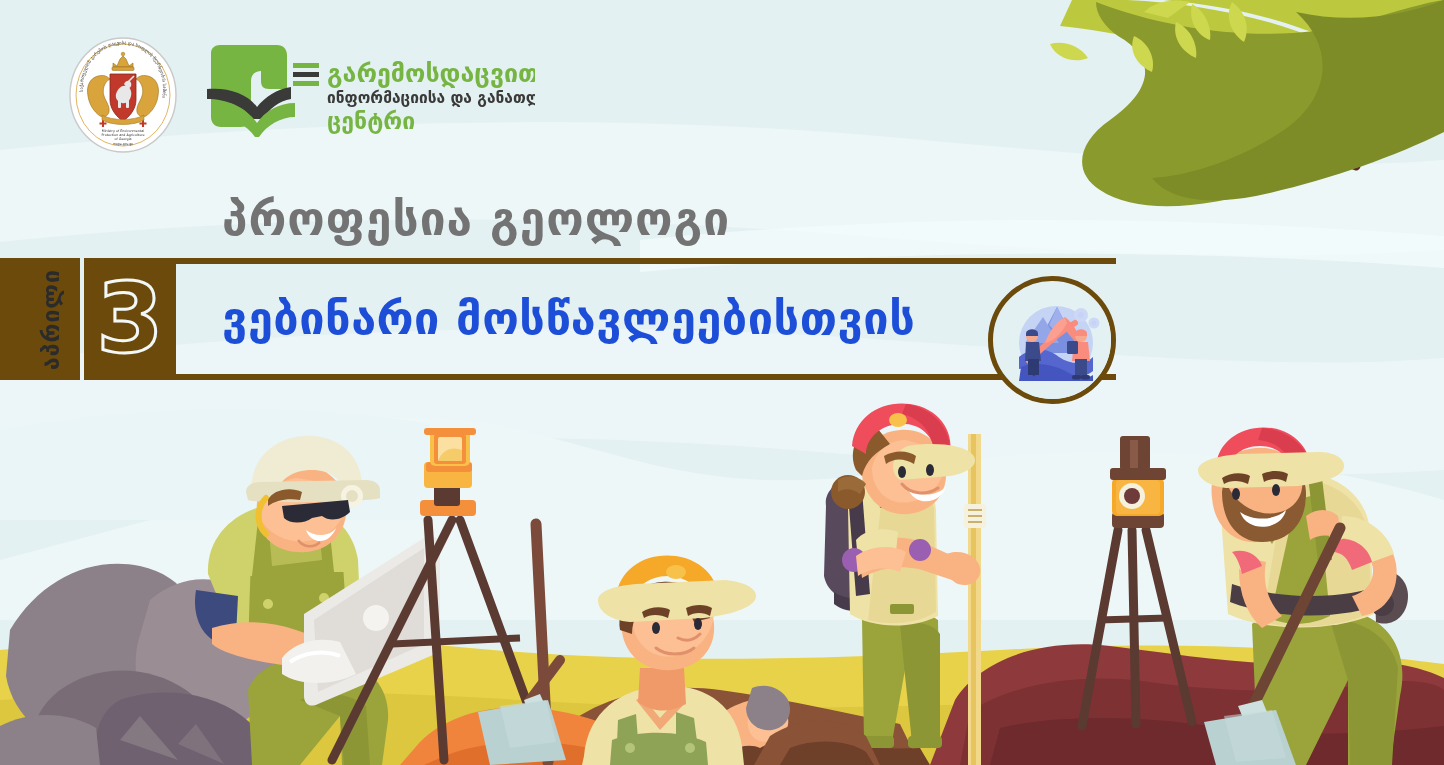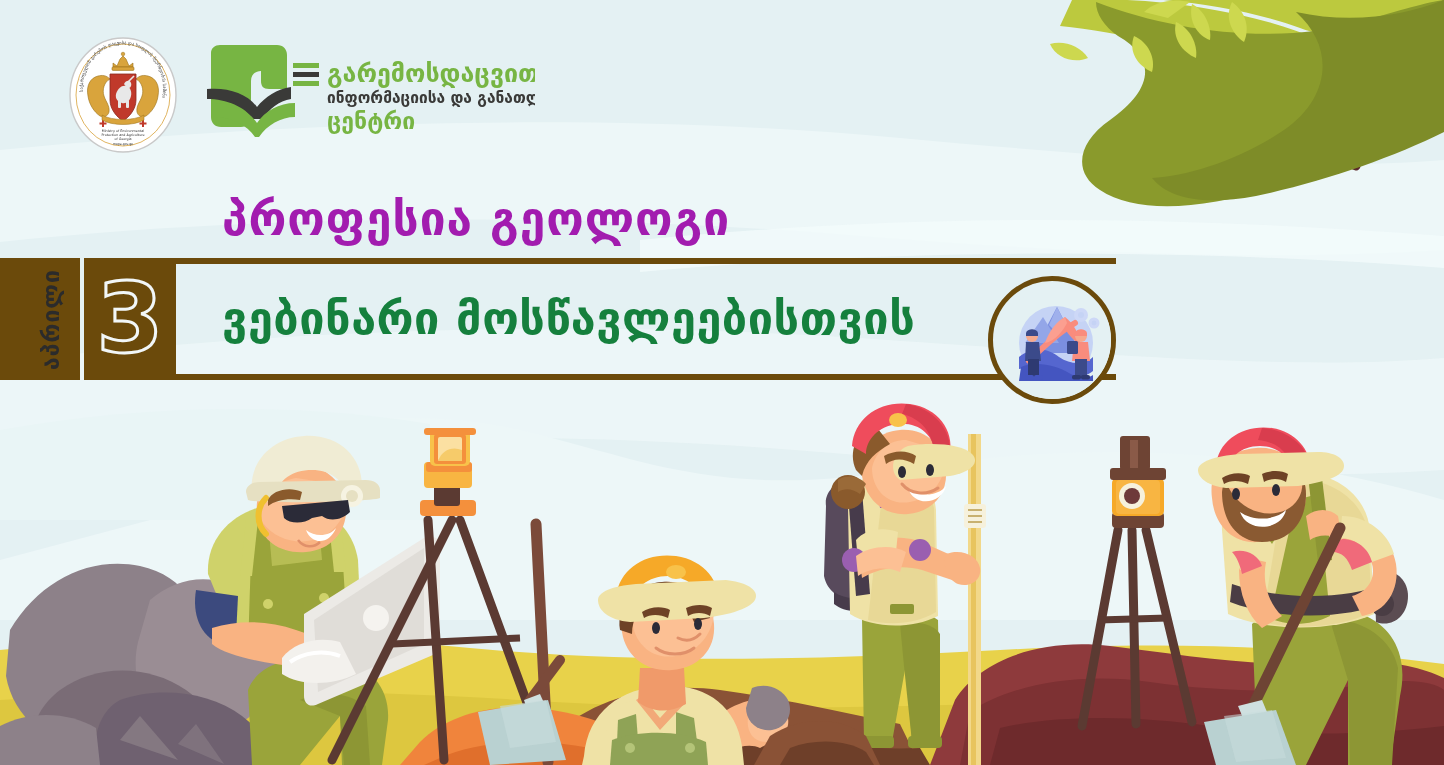--- a/index.html
+++ b/index.html
@@ -14,21 +14,21 @@
   svg.layer { display:block; }
 
   
   #seal { position:absolute; left:68px; top:36px; width:110px; height:118px; }
   #eiec-logo { position:absolute; left:205px; top:45px; width:330px; height:100px; }
 
   
   #main-title {
     position:absolute; left:222px; top:192px;
     font-size:46px; font-weight:bold; letter-spacing:1px;
-    color:#a21caf; white-space:nowrap;
+    color:#737373; white-space:nowrap;
     font-family:"DejaVu Sans","Liberation Sans",sans-serif;
   }
 
   
   #april-block { position:absolute; left:0px; top:258px; width:80px; height:122px; background:#6b4a0b; }
   #april-text {
     position:absolute; left:30px; top:258px; width:42px; height:122px;
     color:#2b2b2b; font-size:23px; font-weight:bold; letter-spacing:1px;
     writing-mode:vertical-rl; transform:rotate(180deg);
     display:flex; align-items:center; justify-content:center;
@@ -44,21 +44,21 @@
     font-family:"DejaVu Sans","Liberation Sans",sans-serif;
   }
   #banner-frame {
     position:absolute; left:176px; top:258px; width:940px; height:122px;
     border-top:6px solid #6b4a0b; border-bottom:6px solid #6b4a0b;
     background:transparent;
   }
   #banner-text {
     position:absolute; left:222px; top:292px;
     font-size:45px; font-weight:bold; letter-spacing:0.5px;
-    color:#15803d; white-space:nowrap;
+    color:#1d4ed8; white-space:nowrap;
   }
   #badge-circle {
     position:absolute; left:988px; top:276px; width:128px; height:128px;
     border-radius:50%; border:5px solid #6b4a0b; background:#e4f1f3;
     overflow:hidden;
   }
   #badge-circle svg { position:absolute; left:6px; top:6px; }
 </style>
 </head>
 <body>

